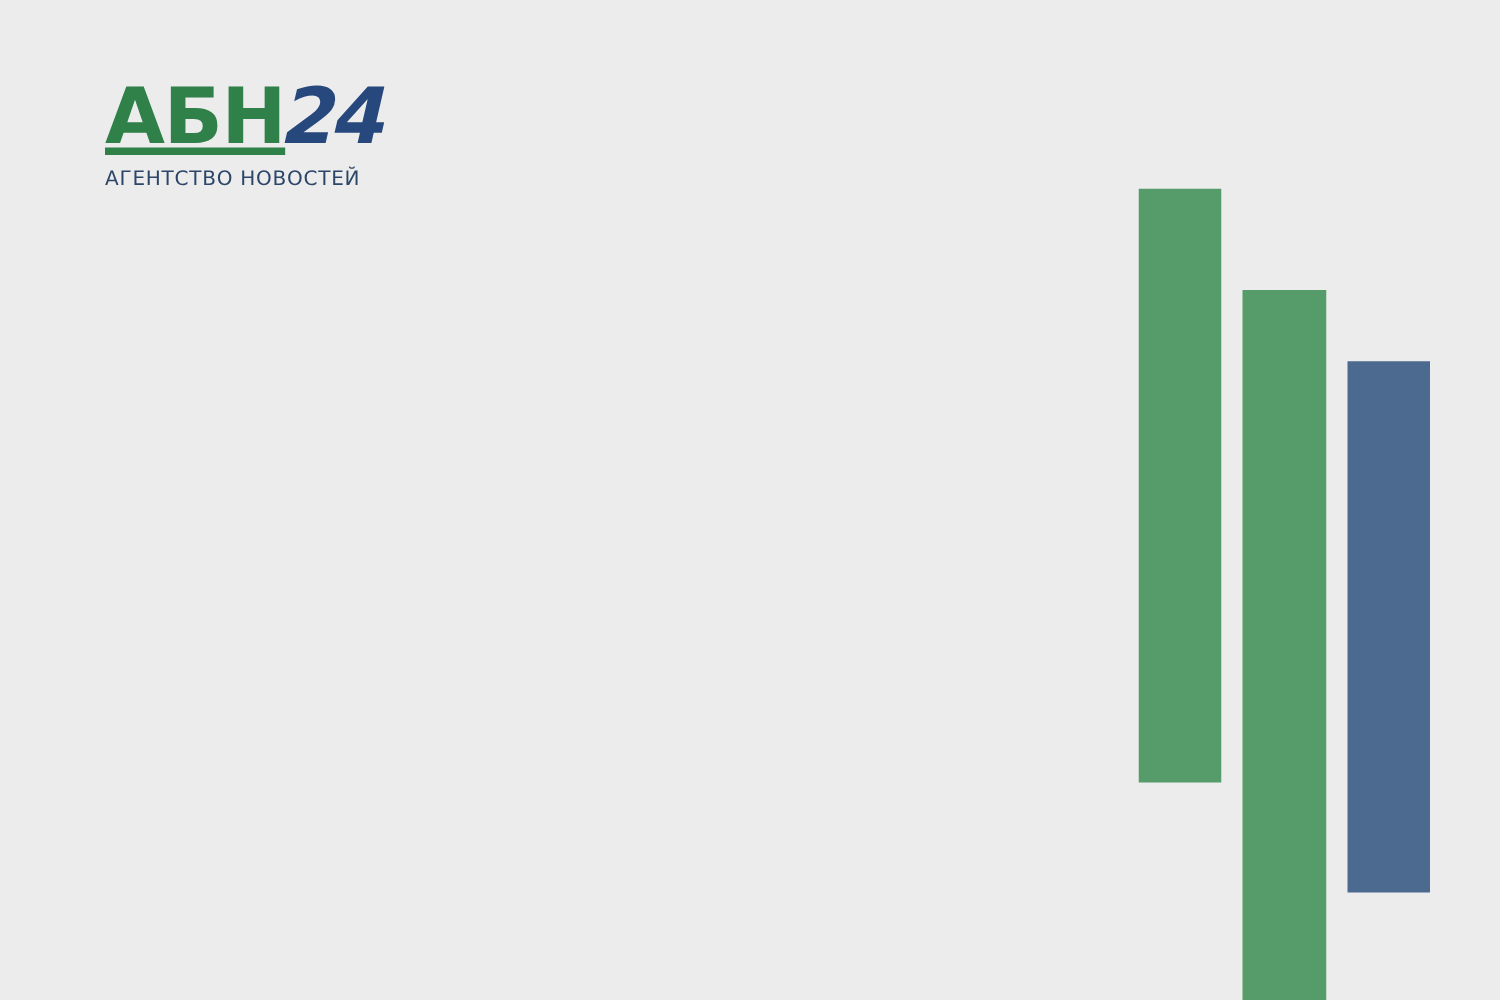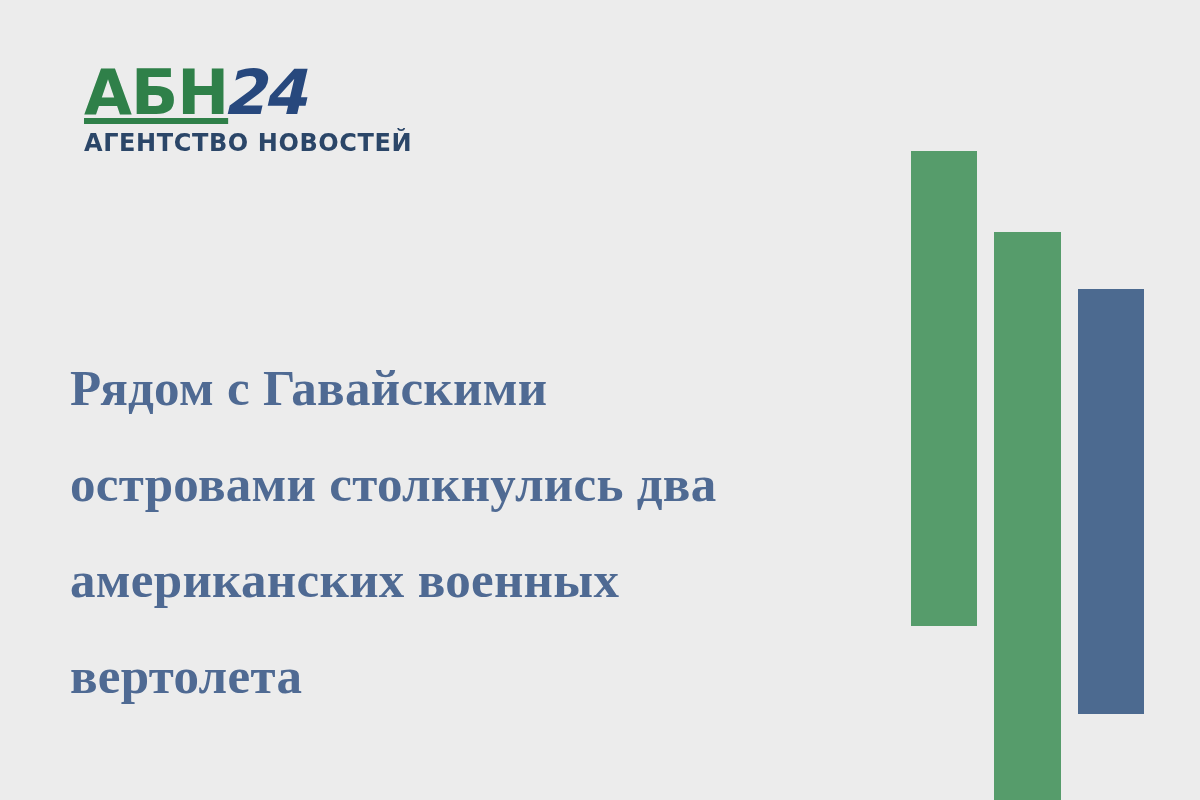--- a/index.html
+++ b/index.html
@@ -67,22 +67,22 @@
   }
   .logo-24 {
     color: #27487d;
     letter-spacing: -3px;
     font-style: italic;
     display: inline-block;
     transform: skewX(-2deg);
   }
   #logo-tagline {
     font-family: "DejaVu Sans", sans-serif;
-    font-weight: bold;
-    font-size: 24px;
+    font-weight: normal;
+    font-size: 16px;
     line-height: 26px;
     letter-spacing: 0.6px;
     color: #2b4668;
     white-space: nowrap;
     margin-top: 4px;
   }
 
   
   #headline {
     position: absolute;
@@ -110,20 +110,14 @@
     <div class="bar" id="bar-1" style="background: rgb(86, 156, 107);"></div>
     <div class="bar" id="bar-2" style="background: rgb(86, 156, 107);"></div>
     <div class="bar" id="bar-3" style="background: rgb(76, 106, 144);"></div>
   </div>
 
   <div id="logo">
     <div id="logo-wordmark"><span class="logo-abn" style="color: rgb(47, 128, 73);">АБН</span><span class="logo-24" style="color: rgb(39, 72, 125);">24</span></div>
     <div id="logo-tagline" style="color: rgb(43, 70, 104);">АГЕНТСТВО НОВОСТЕЙ</div>
   </div>
 
-  <h1 id="headline" style="color: rgb(79, 106, 147);">
-    <span class="hl-line">Рядом с Гавайскими</span>
-    <span class="hl-line">островами столкнулись два</span>
-    <span class="hl-line">американских военных</span>
-    <span class="hl-line">вертолета</span>
-  </h1>
 
 </div>
 
 </body></html>

